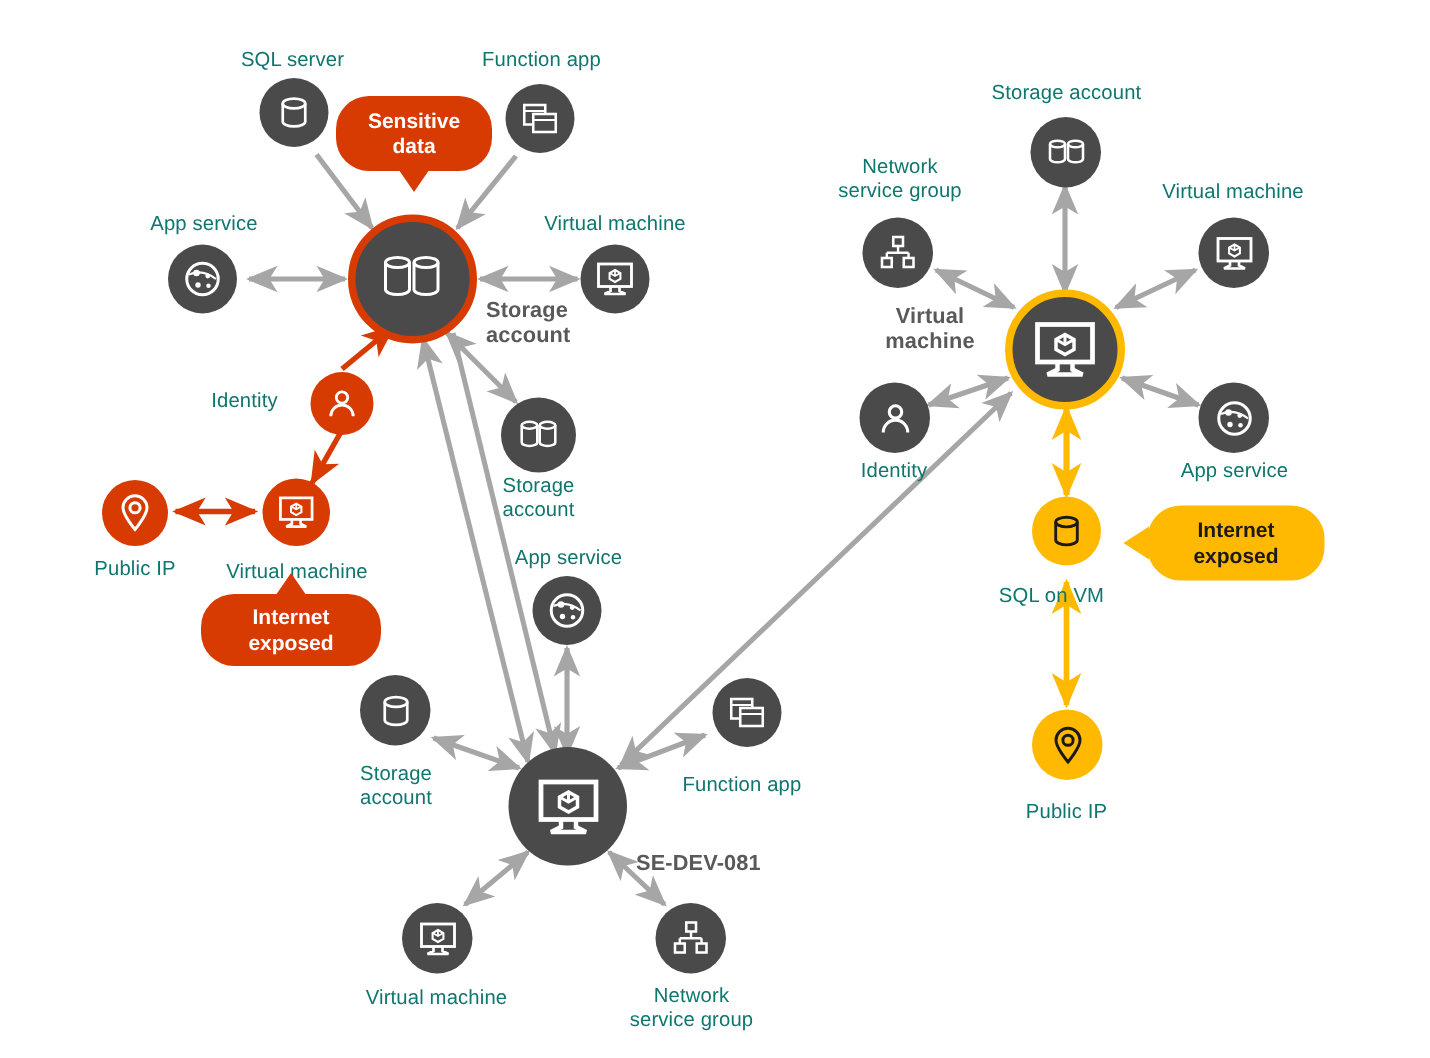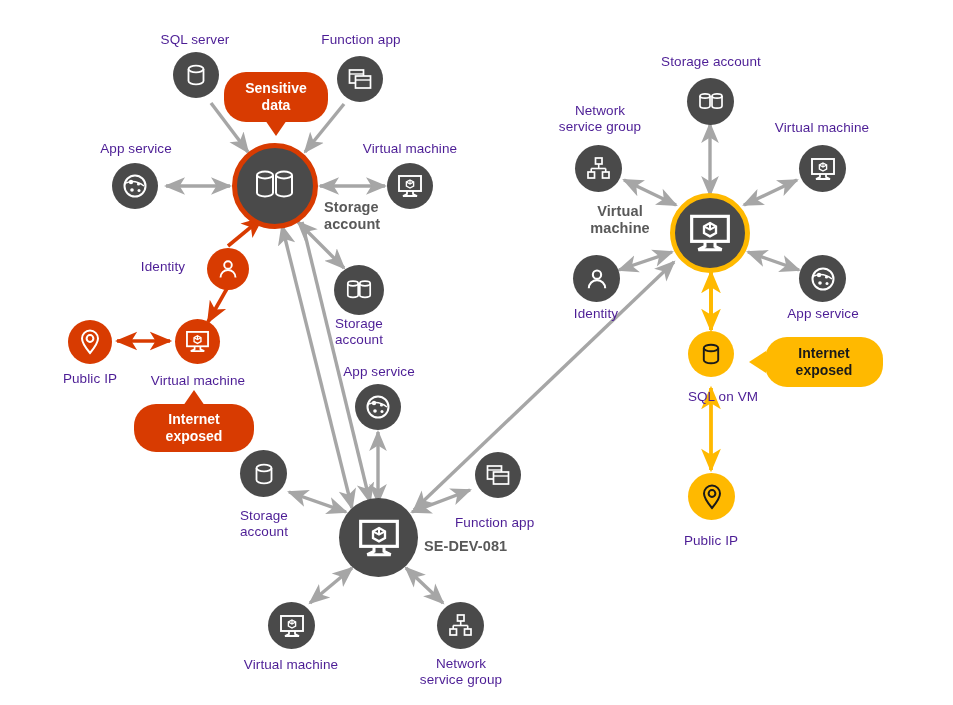--- a/index.html
+++ b/index.html
@@ -36,21 +36,21 @@
   .node.gray   { background: #4a4a4a; }
   .node.orange { background: #d83b01; }
   .node.yellow { background: #ffb900; }
   .node.ring-orange { border: 5px solid #d83b01; background: #4a4a4a; }
   .node.ring-yellow { border: 5px solid #ffb900; background: #4a4a4a; }
   .node svg { display: block; }
 
   .label {
     position: absolute;
     font-size: 13.5px;
-    color: #4c1d95;
+    color: #0f766e;
     line-height: 1.18;
     text-align: center;
     white-space: pre;
     letter-spacing: 0.1px;
   }
   .label.bold {
     font-weight: bold;
     font-size: 14.5px;
     color: #595959;
   }
@@ -63,21 +63,21 @@
     display: flex;
     align-items: center;
     justify-content: center;
     text-align: center;
     font-size: 14px;
     font-weight: bold;
     line-height: 1.25;
     box-sizing: border-box;
     white-space: pre;
   }
-  .callout.orange { background: #d83b01; color: #ffffff; margin-top: 8px; }
+  .callout.orange { background: #d83b01; color: #ffffff; }
   .callout.yellow { background: #ffb900; color: #1a1a1a; }
   .callout .tail { position: absolute; width: 0; height: 0; }
   .tail-down   { bottom: -14px; left: 50%; margin-left: -11px;
                  border-left: 11px solid transparent;
                  border-right: 11px solid transparent; }
   .tail-up     { top: -14px; left: 50%; margin-left: -11px;
                  border-left: 11px solid transparent;
                  border-right: 11px solid transparent; }
   .tail-left   { left: -16px; top: 50%; margin-top: -11px;
                  border-top: 11px solid transparent;
@@ -315,21 +315,21 @@
     <span>
       <svg width="44" height="40" viewBox="0 0 26 24">
         <rect x="2" y="2" width="22" height="15" fill="none" stroke="#fff" stroke-width="1.9"></rect>
         <path d="M13,6 L16.6,8 L16.6,12 L13,14 L9.4,12 L9.4,8 Z" fill="none" stroke="#fff" stroke-width="1.4"></path>
         <line x1="13" y1="6" x2="13" y2="10" stroke="#fff" stroke-width="1.2"></line>
         <path d="M9.4,8 L13,10 L16.6,8" fill="none" stroke="#fff" stroke-width="1.2"></path>
         <path d="M10,17 L10,20 L6,22 L20,22 L16,20 L16,17" fill="none" stroke="#fff" stroke-width="1.8"></path>
       </svg>
     </span>
   </div>
-  <div class="label bold left" style="left:424px; top:538px; width:120px;">SE-DEV-081</div>
+  <div class="label bold left" style="left:424px; top:568px; width:120px;">SE-DEV-081</div>
 
   <div class="node gray" style="left:268px; top:602px; width:47px; height:47px;">
     <span>
       <svg width="26" height="24" viewBox="0 0 26 24">
         <rect x="2" y="2" width="22" height="15" fill="none" stroke="#fff" stroke-width="1.9"></rect>
         <path d="M13,6 L16.6,8 L16.6,12 L13,14 L9.4,12 L9.4,8 Z" fill="none" stroke="#fff" stroke-width="1.4"></path>
         <line x1="13" y1="6" x2="13" y2="10" stroke="#fff" stroke-width="1.2"></line>
         <path d="M9.4,8 L13,10 L16.6,8" fill="none" stroke="#fff" stroke-width="1.2"></path>
         <path d="M10,17 L10,20 L6,22 L20,22 L16,20 L16,17" fill="none" stroke="#fff" stroke-width="1.8"></path>
       </svg>
@@ -433,21 +433,21 @@
   <div class="label" style="left:771px; top:306px; width:104px;">App service</div>
 
   <div class="node yellow" style="left:688px; top:331px; width:46px; height:46px;">
     <span>
       <svg width="22" height="24" viewBox="0 0 22 24">
         <ellipse cx="11" cy="6" rx="7.2" ry="3.2" fill="none" stroke="#1a1a1a" stroke-width="1.9"></ellipse>
         <path d="M3.8,6 L3.8,18 A7.2,3.2 0 0 0 18.2,18 L18.2,6" fill="none" stroke="#1a1a1a" stroke-width="1.9"></path>
       </svg>
     </span>
   </div>
-  <div class="label" style="left:675px; top:389px; width:96px;">SQL on VM</div>
+  <div class="label" style="left:653px; top:389px; width:96px;">SQL on VM</div>
 
   <div class="callout yellow" style="left:765px; top:337px; width:118px; height:50px;">
     <span>Internet
 exposed</span>
     <span class="tail tail-left t-yellow-left"></span>
   </div>
 
   <div class="node yellow" style="left:688px; top:473px; width:47px; height:47px;">
     <span>
       <svg width="22" height="26" viewBox="0 0 22 26">

